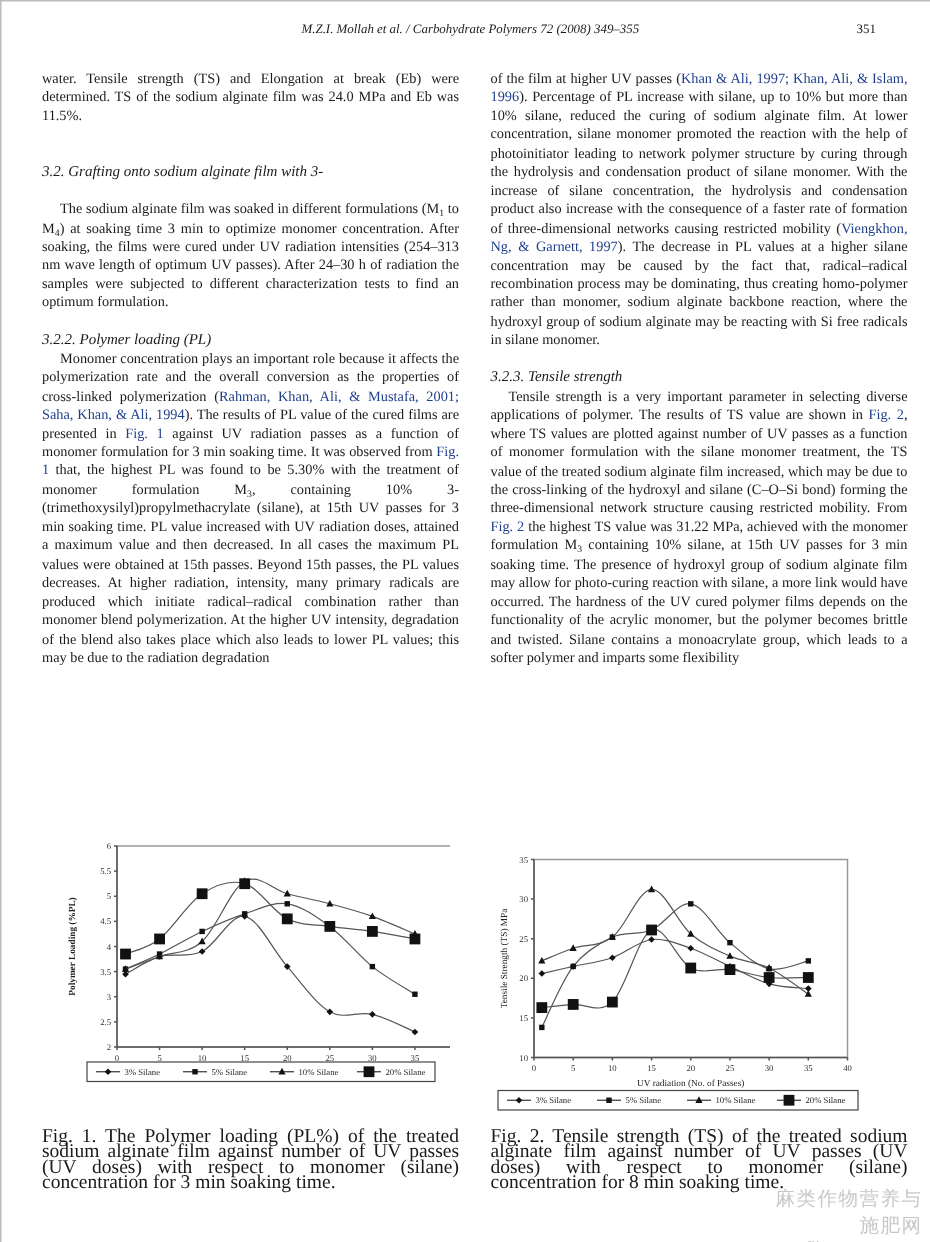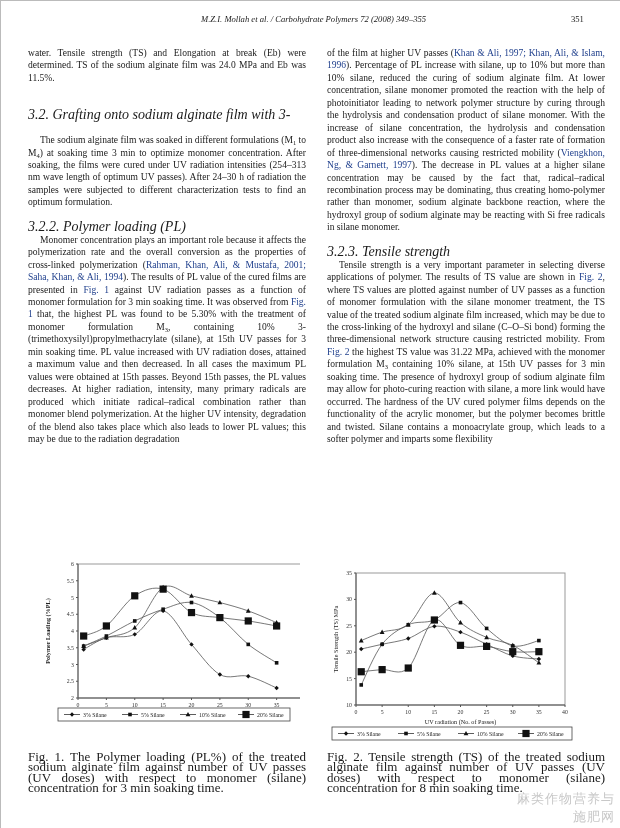--- a/index.html
+++ b/index.html
@@ -7,21 +7,21 @@
   .page-border{position:absolute;left:0;top:0;width:620px;height:828px;box-sizing:border-box;border-top:1px solid #bbb;border-left:1px solid #bbb;}
   .running-head{position:absolute;top:14px;left:0;width:540px;height:14px;font-size:8.6px;font-style:italic;}
   .running-head .rh-title{position:absolute;left:201px;top:0;}
   .running-head .rh-page{position:absolute;left:571px;top:0;font-style:normal;}
   .col{position:absolute;top:27px;width:278px;font-size:9.55px;line-height:12.45px;text-align:justify;margin-top:20px;}
   .col.left{left:28px;}
   .col.right{left:327px;}
   .col p{margin:0;text-indent:0;}
   .col p.ind{text-indent:12px;}
   .col .gap{height:12.45px;}
-  .col h3{margin:0;font-weight:normal;font-style:italic;font-size:14px;line-height:12.45px;text-align:left;}
+  .col h3{margin:0;font-weight:normal;font-style:italic;font-size:10px;line-height:12.45px;text-align:left;}
   .cite{color:#1f3f8c;}
   sub{font-size:6.5px;line-height:0;vertical-align:-2px;}
   .fig{position:absolute;}
   .fig svg{display:block;}
   .caption{position:absolute;width:278px;font-size:13px;line-height:10.3px;text-align:justify;}
   .cap1{left:28px;top:752px;}
   .cap2{left:327px;top:752px;}
   .watermark{position:absolute;left:505px;top:790px;width:110px;text-align:right;color:#c8c8c8;font-family:"DejaVu Sans",sans-serif;}
   .watermark .wm1{font-size:13px;letter-spacing:1px;display:block;}
   .watermark .wm2{font-size:10.5px;display:block;}

